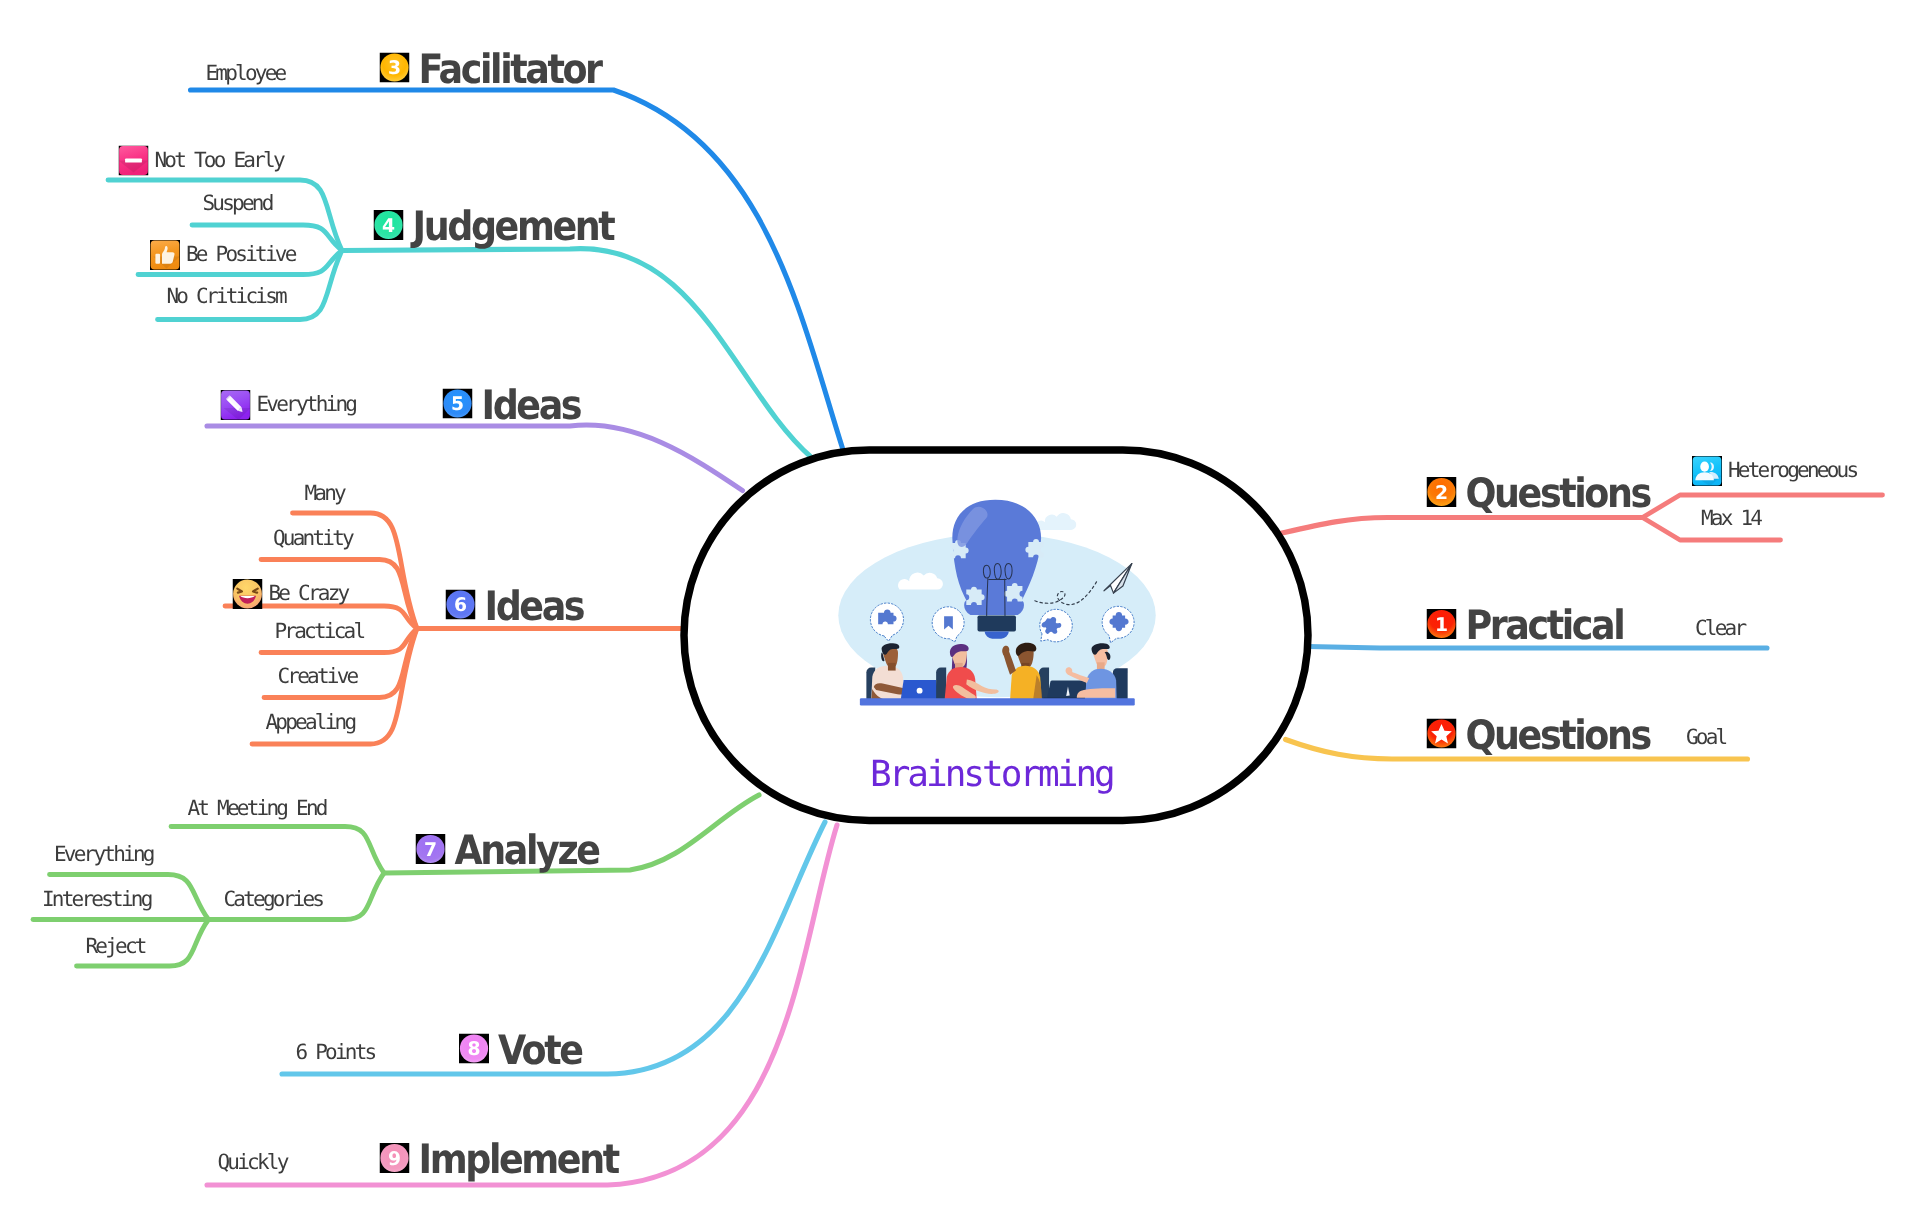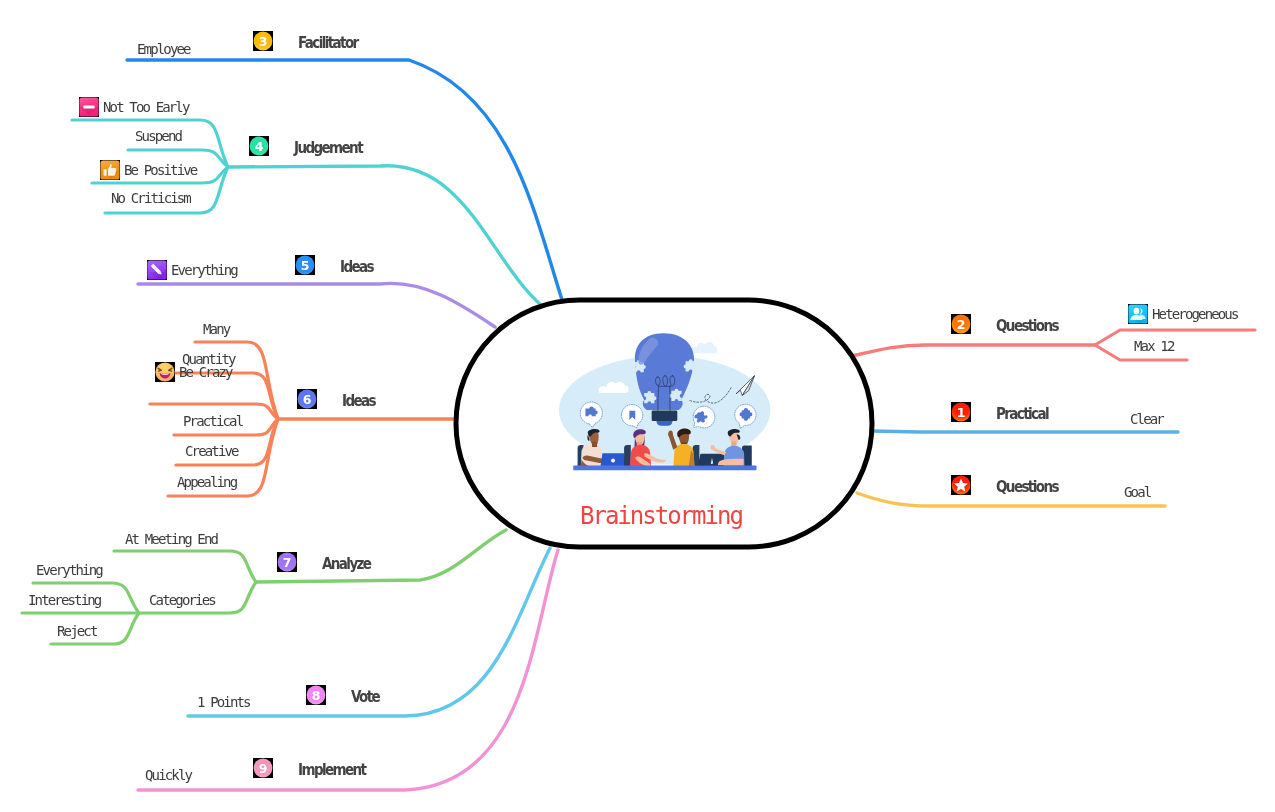--- a/index.html
+++ b/index.html
@@ -1,29 +1,29 @@
 <!DOCTYPE html>
 <html><head>
 <meta charset="utf-8">
 <title>Brainstorming Mind Map</title>
 <style>
   html,body{margin:0;padding:0;background:#ffffff;}
   #page{position:relative;width:1275px;height:812px;background:#ffffff;overflow:hidden;
         font-family:"DejaVu Sans",sans-serif;}
   svg.layer{position:absolute;left:0;top:0;width:1275px;height:812px;}
   .topic{position:absolute;display:flex;align-items:center;white-space:nowrap;line-height:1;}
-  .topic .tlabel{font-weight:bold;font-size:15px;color:#434343;letter-spacing:-1.6px;
+  .topic .tlabel{font-weight:bold;font-size:27px;color:#434343;letter-spacing:-1.6px;
                  font-family:"DejaVu Sans Condensed","DejaVu Sans",sans-serif;
-                 position:relative;top:2px;margin-left:19px;}
+                 position:relative;top:2px;}
   .sub{position:absolute;display:flex;align-items:center;white-space:nowrap;line-height:1;}
   .sub .slabel{font-size:14px;color:#3c3c3c;letter-spacing:-1.85px;
                font-family:"DejaVu Sans Mono",monospace;}
   .ico{width:20px;height:20px;margin-right:4px;flex:0 0 auto;display:block;}
   .tico{width:20px;height:20px;margin-right:6px;flex:0 0 auto;display:block;}
-  #center-title{position:absolute;font-size:24px;color:#ef4444;letter-spacing:-2.0px;
+  #center-title{position:absolute;font-size:24px;color:#6d28d9;letter-spacing:-2.0px;
                 font-family:"DejaVu Sans Mono",monospace;}
 </style>
 </head>
 <body>
 
 <div id="page">
 
   <svg class="layer" viewBox="0 0 1275 812">
     <g fill="none" stroke-linecap="round" stroke-linejoin="round">
 
@@ -214,21 +214,21 @@
       </svg>
     <span class="slabel">Everything</span>
   </div>
 
   <div class="sub" style="left:203px;top:322px">
     <span class="slabel">Many</span>
   </div>
   <div class="sub" style="left:182px;top:352px">
     <span class="slabel">Quantity</span>
   </div>
-  <div class="sub" style="left:155px;top:362px">
+  <div class="sub" style="left:155px;top:386px">
     <svg class="ico" viewBox="0 0 20 20">
         <rect width="20" height="20" fill="#000"></rect>
         <circle cx="10" cy="10" r="9.6" fill="url(#g-emoji)"></circle>
         <path d="M3.2 6.4 L6.3 8.3 L3.6 9.1" stroke="#7a4a16" stroke-width="1.5" fill="none" stroke-linecap="round" stroke-linejoin="round"></path>
         <path d="M16.8 6.4 L13.7 8.3 L16.4 9.1" stroke="#7a4a16" stroke-width="1.5" fill="none" stroke-linecap="round" stroke-linejoin="round"></path>
         <path d="M4.3 11.2 C6 18.2 14 18.2 15.7 11.2 Z" fill="#c2215a"></path>
         <path d="M5.2 11.4 C7.2 13.2 12.8 13.2 14.8 11.4 Z" fill="#fff"></path>
       </svg>
     <span class="slabel">Be Crazy</span>
   </div>
@@ -252,40 +252,40 @@
     <span class="slabel">Everything</span>
   </div>
   <div class="sub" style="left:28px;top:593px">
     <span class="slabel">Interesting</span>
   </div>
   <div class="sub" style="left:57px;top:624px">
     <span class="slabel">Reject</span>
   </div>
 
   <div class="sub" style="left:197px;top:695px">
-    <span class="slabel">1 Points</span>
+    <span class="slabel">6 Points</span>
   </div>
   <div class="sub" style="left:145px;top:768px">
     <span class="slabel">Quickly</span>
   </div>
 
   <div class="sub" style="left:1128px;top:304px">
     <svg class="ico" viewBox="0 0 20 20">
         <rect width="20" height="20" fill="#000"></rect>
         <rect x="0.4" y="0.4" width="19.2" height="19.2" rx="2.6" fill="url(#g-cyansq)"></rect>
         <path d="M1 13 L20 13 L12 20 Z" fill="#0a6fa8" opacity="0.18"></path>
         <path d="M12.2 4.4 C13.9 4.4 14.8 6 14.6 7.6 C14.4 9 13.6 9.9 12.4 9.9 L11.6 9.9 C12.6 9.3 13.1 8.2 13.1 7.1 C13.1 6 12.7 5.1 12.0 4.5 Z" fill="#e8f6ff"></path>
         <path d="M12.4 10.6 C15.3 10.6 17.4 12.2 17.9 15.1 L13 15.1 C13 13.1 12.4 11.6 11.4 10.6 Z" fill="#d3edfd"></path>
         <ellipse cx="8.4" cy="7.1" rx="2.9" ry="3.4" fill="#ffffff"></ellipse>
         <path d="M8.4 10.9 C12.1 10.9 14.2 12.8 14.6 16.1 L2.2 16.1 C2.6 12.8 4.7 10.9 8.4 10.9 Z" fill="#f2fbff"></path>
       </svg>
     <span class="slabel">Heterogeneous</span>
   </div>
   <div class="sub" style="left:1134px;top:339px">
-    <span class="slabel">Max 12</span>
+    <span class="slabel">Max 14</span>
   </div>
   <div class="sub" style="left:1130px;top:412px">
     <span class="slabel">Clear</span>
   </div>
   <div class="sub" style="left:1124px;top:485px">
     <span class="slabel">Goal</span>
   </div>
 
   <svg id="illus" style="position:absolute;left:550px;top:330px;width:240px;height:160px" viewBox="0 0 1218 812">
 

